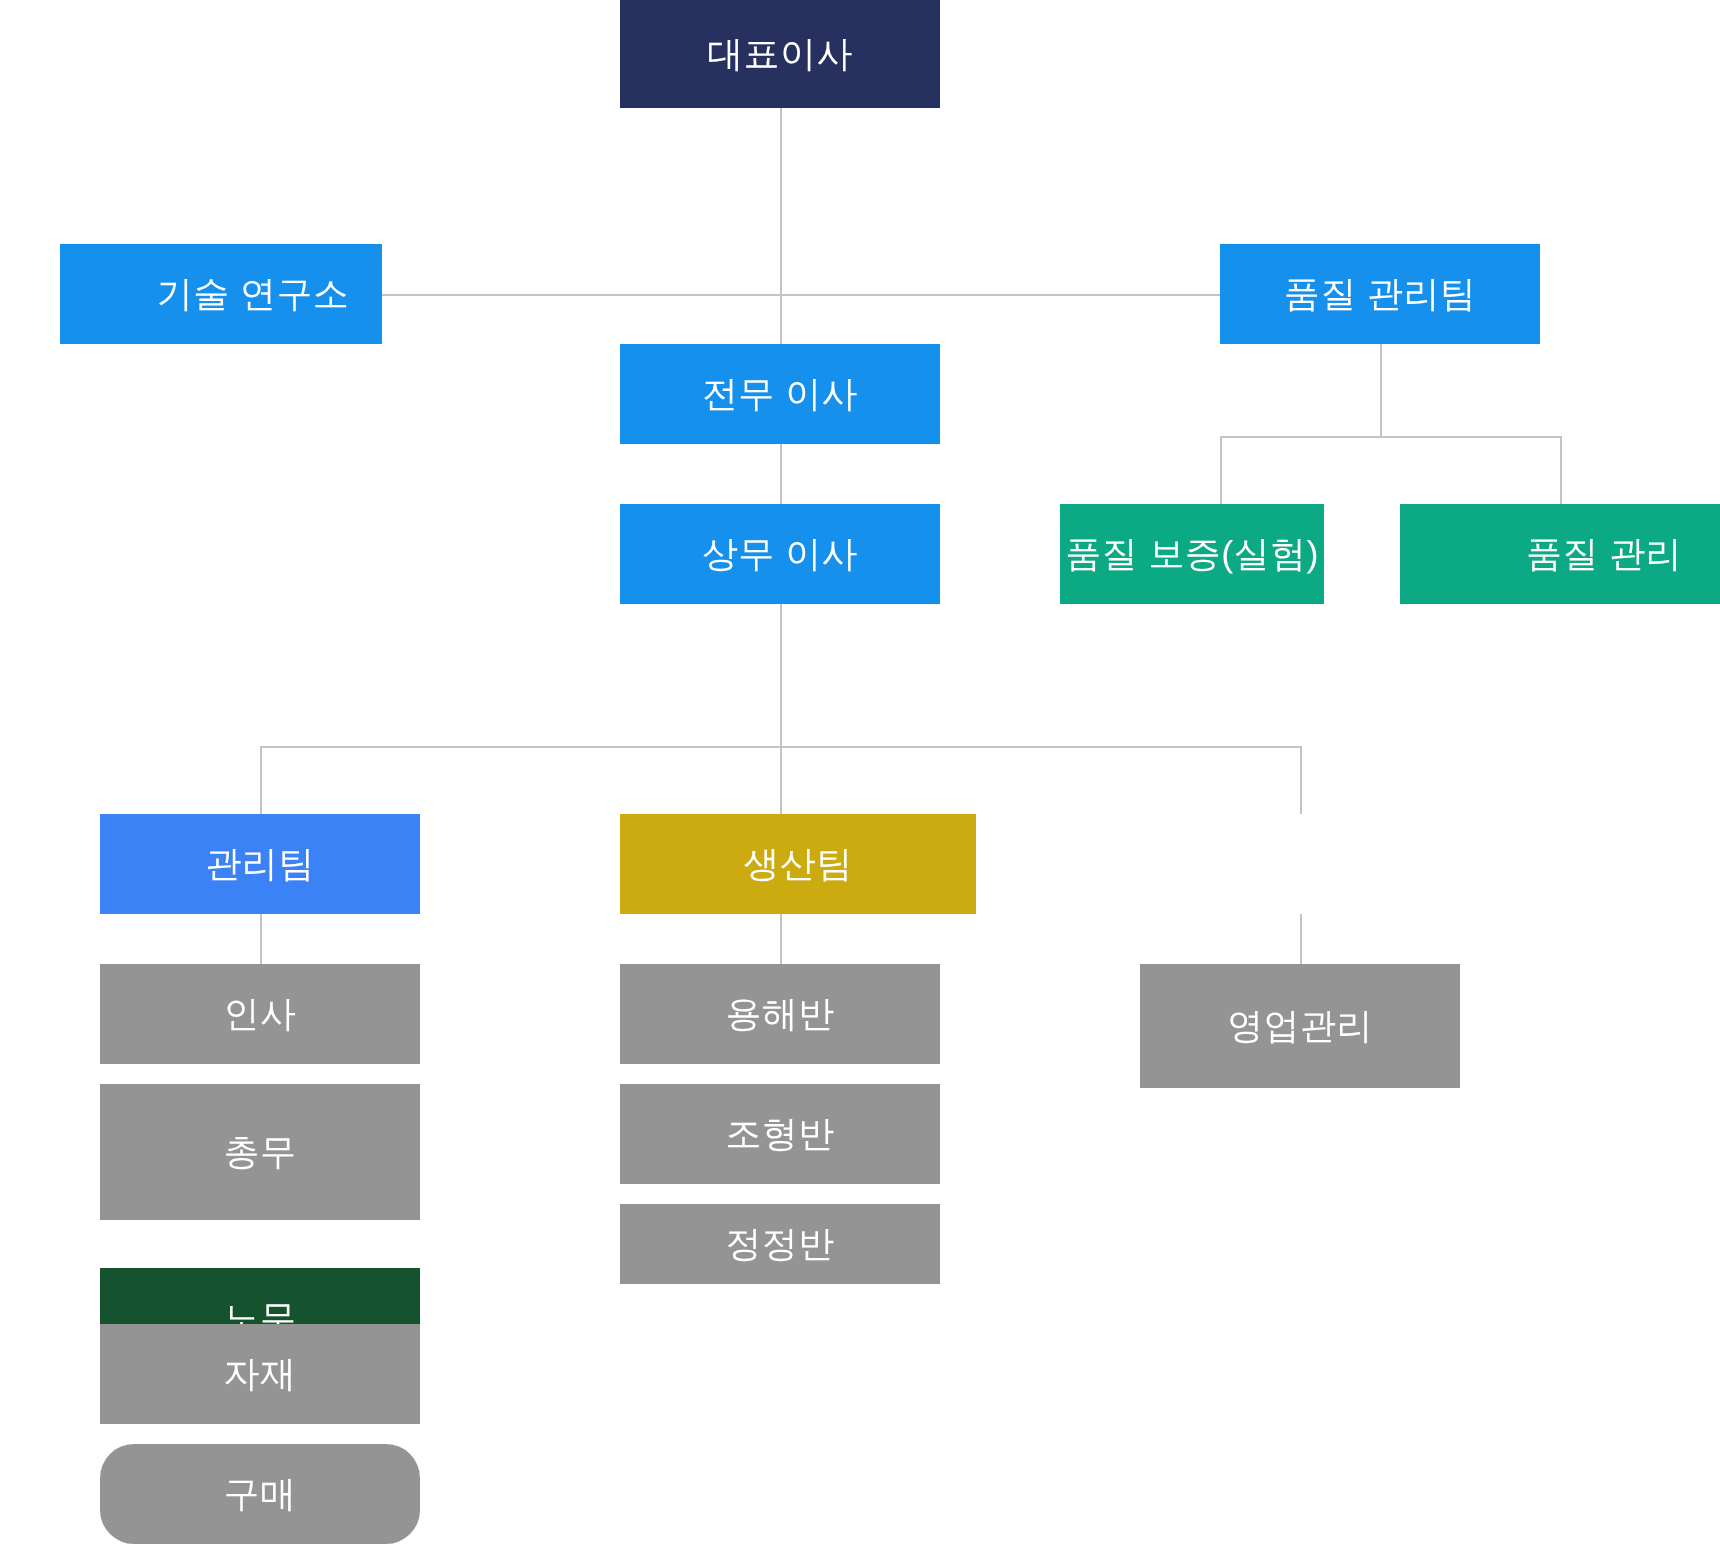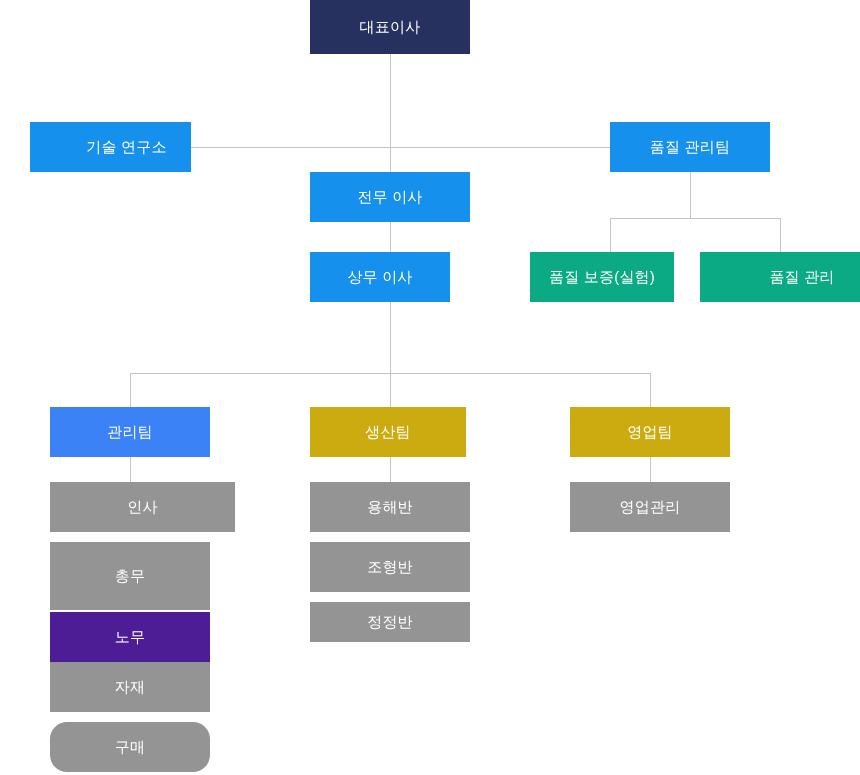--- a/index.html
+++ b/index.html
@@ -17,21 +17,21 @@
     overflow: hidden;
     background: #ffffff;
   }
   .node {
     position: absolute;
     box-sizing: border-box;
     display: flex;
     align-items: center;
     justify-content: center;
     color: #ffffff;
-    font-size: 15px;
+    font-size: 18px;
     font-weight: 400;
     letter-spacing: 0.2px;
     white-space: nowrap;
     z-index: 2;
     user-select: none;
   }
   .line {
     position: absolute;
     background: #c4c4c4;
     z-index: 1;
@@ -76,67 +76,64 @@
   </div>
 
   <div class="node" style="left:610px; top:122px; width:160px; height:50px; background:#1590ed;justify-content:center;">
     <span>품질 관리팀</span>
   </div>
 
   <div class="node" style="left:310px; top:172px; width:160px; height:50px; background:#1590ed;">
     <span>전무 이사</span>
   </div>
 
-  <div class="node" style="left:310px; top:252px; width:140px; height:50px; background:#1590ed;">
+  <div class="node" style="left:310px; top:252px; width:160px; height:50px; background:#1590ed;">
     <span>상무 이사</span>
   </div>
 
-  <div class="node" style="left:530px; top:252px; width:144px; height:50px; background:#0caa84;">
+  <div class="node" style="left:530px; top:252px; width:132px; height:50px; background:#0caa84;">
     <span>품질 보증(실험)</span>
   </div>
 
   <div class="node" style="left:700px; top:252px; width:160px; height:50px; background:#0caa84;padding-left:44px;">
     <span>품질 관리</span>
   </div>
 
   <div class="node" style="left:50px; top:407px; width:160px; height:50px; background:#3b82f6;">
     <span>관리팀</span>
   </div>
 
-  <div class="node" style="left:310px; top:407px; width:156px; height:50px; background:#cbab0f;">
+  <div class="node" style="left:310px; top:407px; width:178px; height:50px; background:#cbab0f;">
     <span>생산팀</span>
   </div>
 
-  <div class="node" style="left:570px; top:407px; width:160px; height:50px; background:#cbab0f;">
-    <span>영업팀</span>
-  </div>
 
-  <div class="node" style="left:50px; top:482px; width:185px; height:50px; background:#949494;">
+  <div class="node" style="left:50px; top:482px; width:160px; height:50px; background:#949494;">
     <span>인사</span>
   </div>
   <div class="node" style="left:50px; top:542px; width:160px; height:68px; background:#949494;">
     <span>총무</span>
   </div>
-  <div class="node" style="left:50px; top:612px; width:160px; height:50px; background:#4c1d95;">
+  <div class="node" style="left:50px; top:634px; width:160px; height:50px; background:#14532d;">
     <span>노무</span>
   </div>
   <div class="node" style="left:50px; top:662px; width:160px; height:50px; background:#949494;">
     <span>자재</span>
   </div>
   <div class="node" style="left:50px; top:722px; width:160px; height:50px; background:#949494;border-radius:17px;">
     <span>구매</span>
   </div>
 
   <div class="node" style="left:310px; top:482px; width:160px; height:50px; background:#949494;">
     <span>용해반</span>
   </div>
   <div class="node" style="left:310px; top:542px; width:160px; height:50px; background:#949494;">
     <span>조형반</span>
   </div>
   <div class="node" style="left:310px; top:602px; width:160px; height:40px; background:#949494;">
     <span>정정반</span>
   </div>
 
-  <div class="node" style="left:570px; top:482px; width:160px; height:50px; background:#949494;">
+  <div class="node" style="left:570px; top:482px; width:160px; height:62px; background:#949494;">
     <span>영업관리</span>
   </div>
 
 </div>
 
 </body></html>

